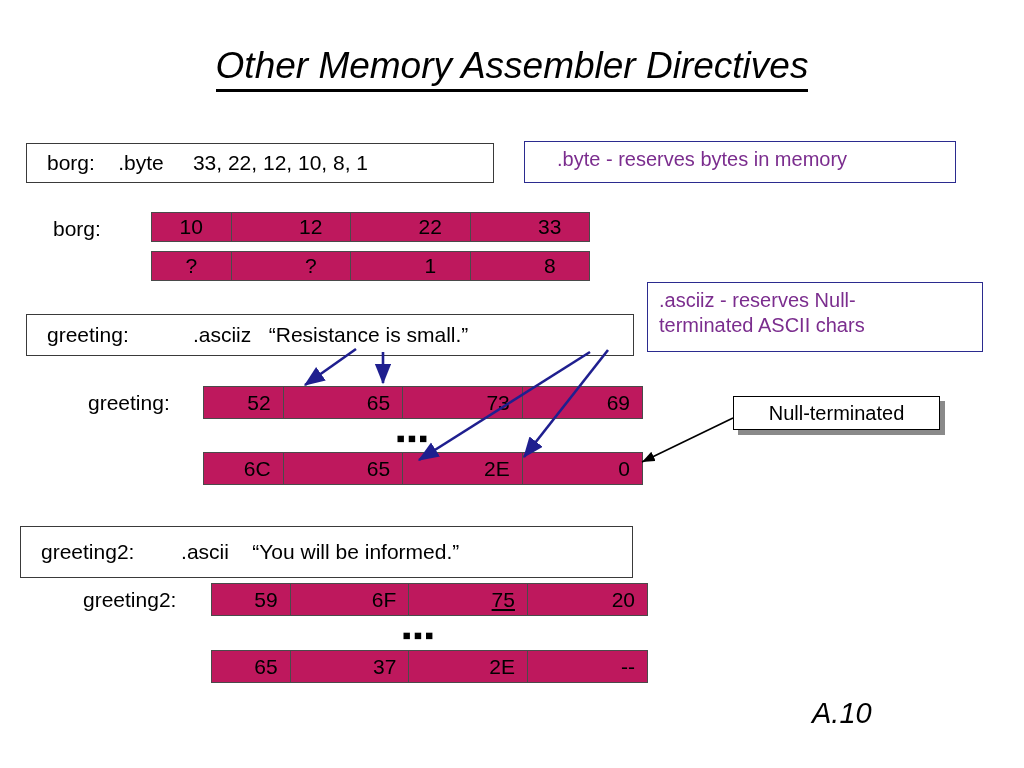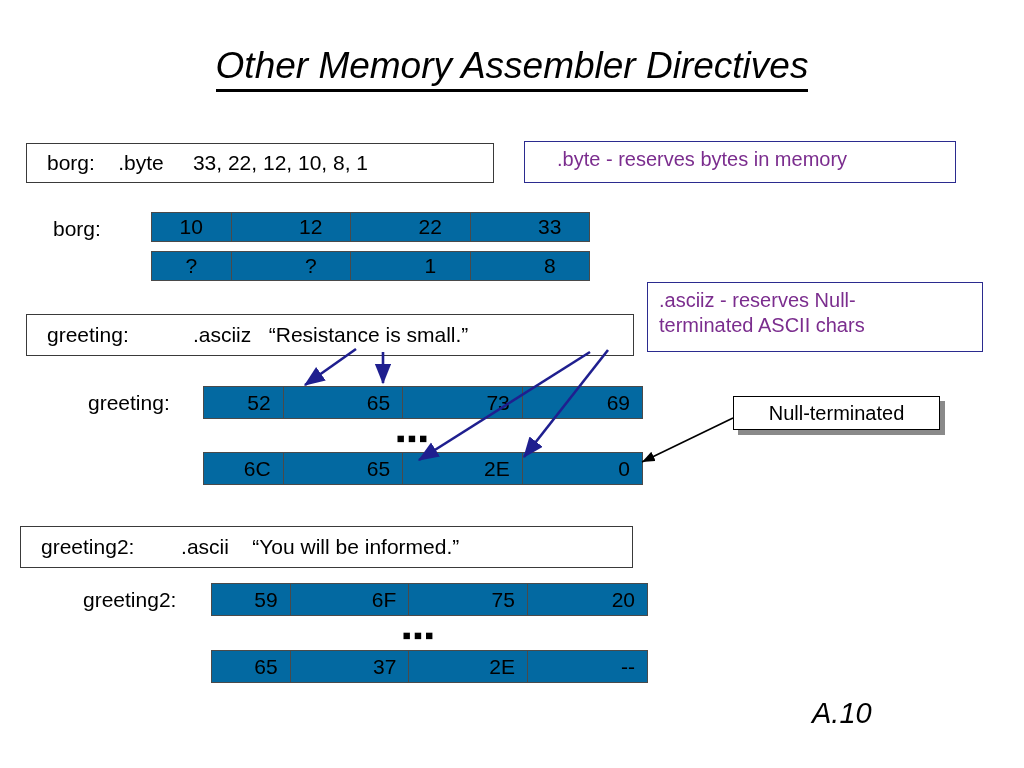--- a/index.html
+++ b/index.html
@@ -64,21 +64,21 @@
     padding: 5px 9px 5px 11px;
     line-height: 1.25;
   }
 
   
   .mem-row {
     position: absolute;
     display: flex;
     border: 1.5px solid #4a4a4a;
     box-sizing: border-box;
-    background: #0369a1;
+    background: #be185d;
     gap: 40px;
   }
   .mem-row .cell {
     border-right: 1.5px solid #4a4a4a;
     box-sizing: border-box;
     font-size: 21px;
     display: flex;
     align-items: center;
     height: 100%;
   }
@@ -190,31 +190,31 @@
     <div class="cell" style="width:110px;">6C</div>
     <div class="cell" style="width:110px;">65</div>
     <div class="cell" style="width:110px;">2E</div>
     <div class="cell" style="width:110px;">0</div>
   </div>
 
   <div class="callout" style="left:733px; top:396px; width:207px; height:34px;">
     <span>Null-terminated</span>
   </div>
 
-  <div class="code-box" style="left:20px; top:526px; width:613px; height:42px;">
+  <div class="code-box" style="left:20px; top:526px; width:613px; height:52px;">
     <span>greeting2:        .ascii    “You will be informed.”</span>
   </div>
 
 
   <div class="row-label" style="left:83px; top:588px;">greeting2:</div>
 
   <div class="mem-row right" style="left:211px; top:583px; width:437px; height:33px;">
     <div class="cell" style="width:109px;">59</div>
     <div class="cell" style="width:109px;">6F</div>
-    <div class="cell" style="width:109px;">75</div>
+    <div class="cell" style="width:109px;text-decoration:underline;">75</div>
     <div class="cell" style="width:110px;">20</div>
   </div>
 
   <div class="ellipsis-dots" style="left:402px; top:622px;">▪▪▪</div>
 
   <div class="mem-row right" style="left:211px; top:650px; width:437px; height:33px;">
     <div class="cell" style="width:109px;">65</div>
     <div class="cell" style="width:109px;">37</div>
     <div class="cell" style="width:109px;">2E</div>
     <div class="cell" style="width:110px;">--</div>

